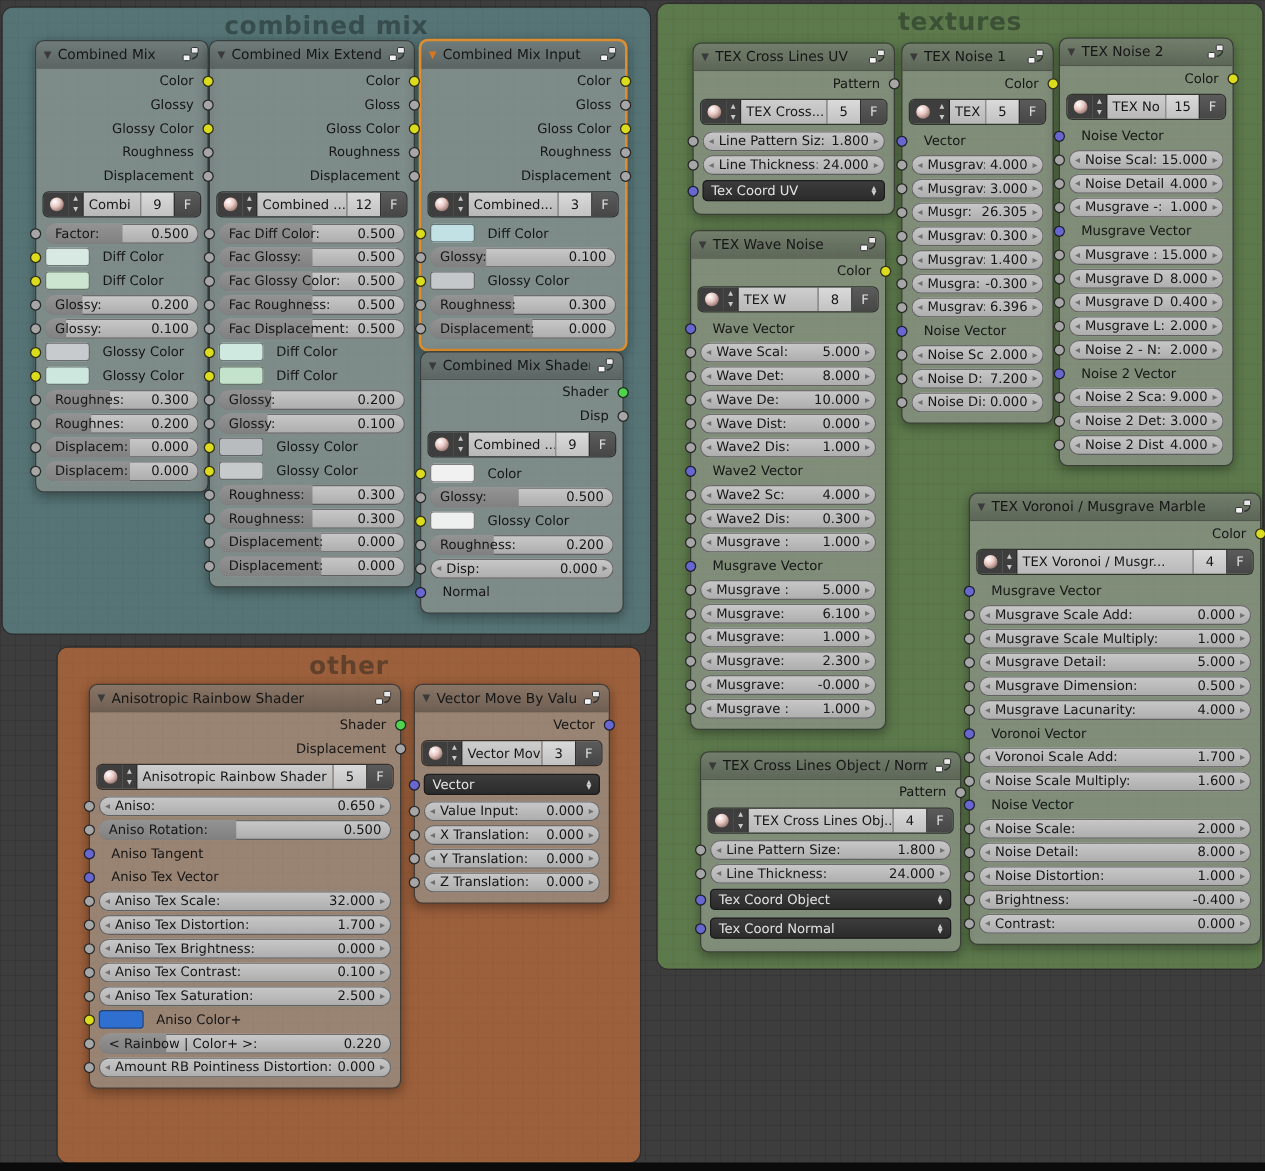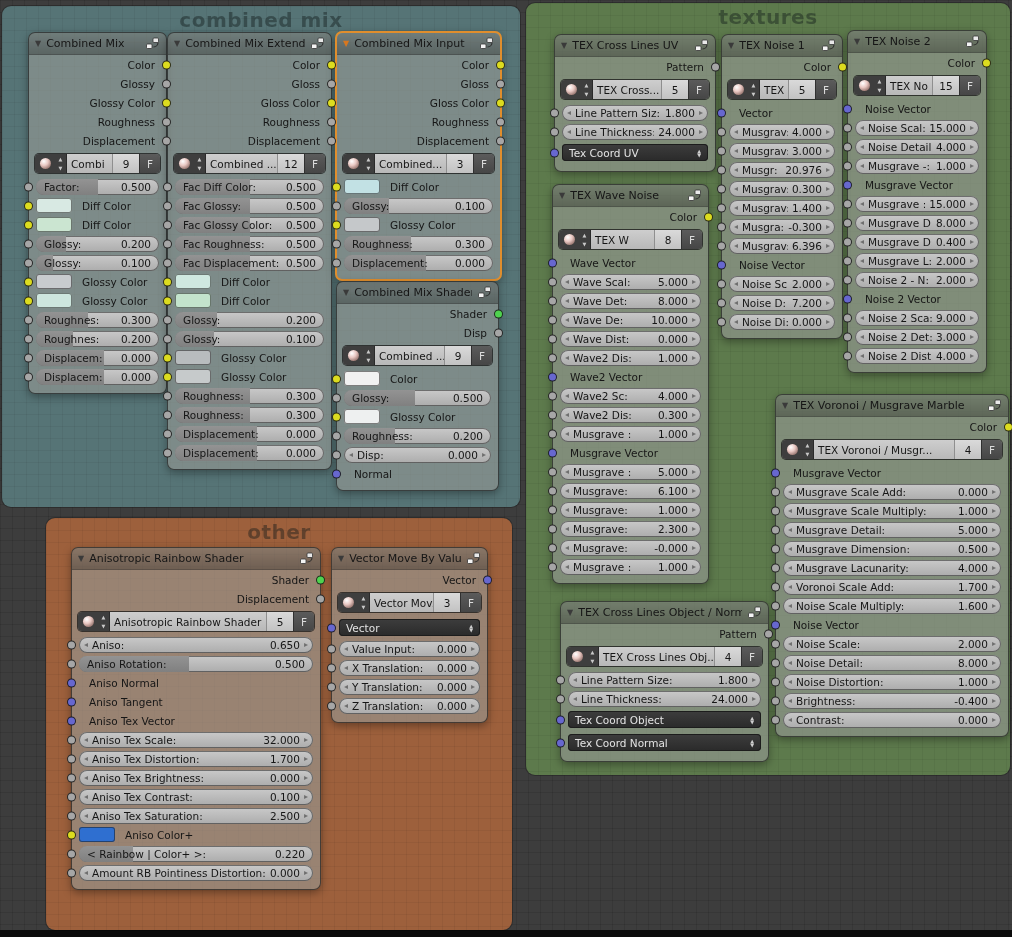--- a/index.html
+++ b/index.html
@@ -656,21 +656,21 @@
           <span class="p-lab">Musgrav:</span>
           <span class="p-val">3.000</span>
           <span class="arr r">▸</span>
         </div>
       </div>
       <div class="row in">
         <span class="sock sock-l" style="background: rgb(166, 166, 166);"></span>
         <div class="pill num">
           <span class="arr l">◂</span>
           <span class="p-lab">Musgr:</span>
-          <span class="p-val">20.976</span>
+          <span class="p-val">26.305</span>
           <span class="arr r">▸</span>
         </div>
       </div>
       <div class="row in">
         <span class="sock sock-l" style="background: rgb(166, 166, 166);"></span>
         <div class="pill num">
           <span class="arr l">◂</span>
           <span class="p-lab">Musgrav:</span>
           <span class="p-val">0.300</span>
           <span class="arr r">▸</span>
@@ -1113,20 +1113,24 @@
       <div class="row in">
         <span class="sock sock-l" style="background: rgb(166, 166, 166);"></span>
         <div class="pill num">
           <span class="arr l">◂</span>
           <span class="p-lab">Musgrave Lacunarity:</span>
           <span class="p-val">4.000</span>
           <span class="arr r">▸</span>
         </div>
       </div>
       <div class="row in">
+        <span class="sock sock-l" style="background: rgb(103, 103, 207);"></span>
+        <span class="sock-label">Voronoi Vector</span>
+      </div>
+      <div class="row in">
         <span class="sock sock-l" style="background: rgb(166, 166, 166);"></span>
         <div class="pill num">
           <span class="arr l">◂</span>
           <span class="p-lab">Voronoi Scale Add:</span>
           <span class="p-val">1.700</span>
           <span class="arr r">▸</span>
         </div>
       </div>
       <div class="row in">
         <span class="sock sock-l" style="background: rgb(166, 166, 166);"></span>
@@ -1298,24 +1302,20 @@
       <div class="row in">
         <span class="sock sock-l" style="background: rgb(166, 166, 166);"></span>
         <div class="pill">
           <div class="pill-fill" style="width: 47%;"></div>
           <span class="p-lab">Aniso Rotation:</span>
           <span class="p-val">0.500</span>
         </div>
       </div>
       <div class="row in">
         <span class="sock sock-l" style="background: rgb(103, 103, 207);"></span>
-        <span class="sock-label">Aniso Normal</span>
-      </div>
-      <div class="row in">
-        <span class="sock sock-l" style="background: rgb(103, 103, 207);"></span>
         <span class="sock-label">Aniso Tangent</span>
       </div>
       <div class="row in">
         <span class="sock sock-l" style="background: rgb(103, 103, 207);"></span>
         <span class="sock-label">Aniso Tex Vector</span>
       </div>
       <div class="row in">
         <span class="sock sock-l" style="background: rgb(166, 166, 166);"></span>
         <div class="pill num">
           <span class="arr l">◂</span>

